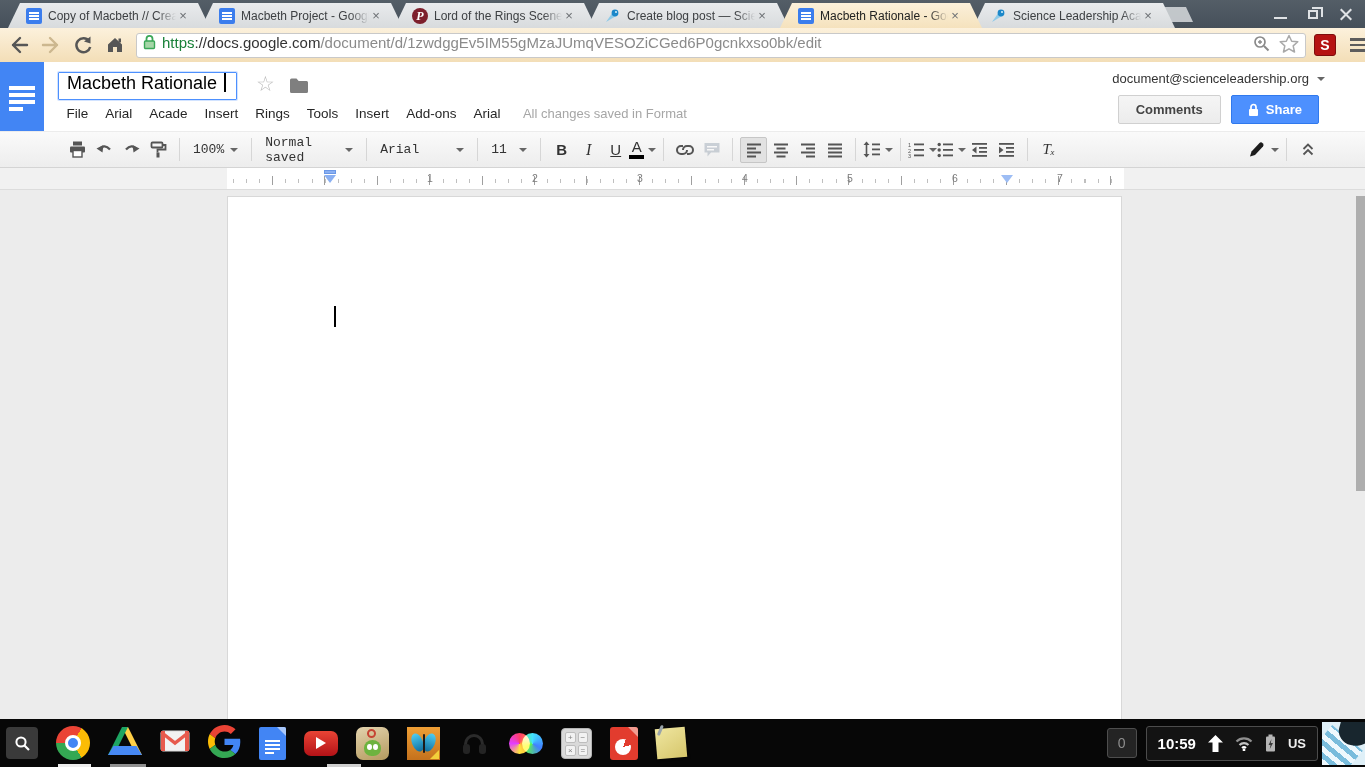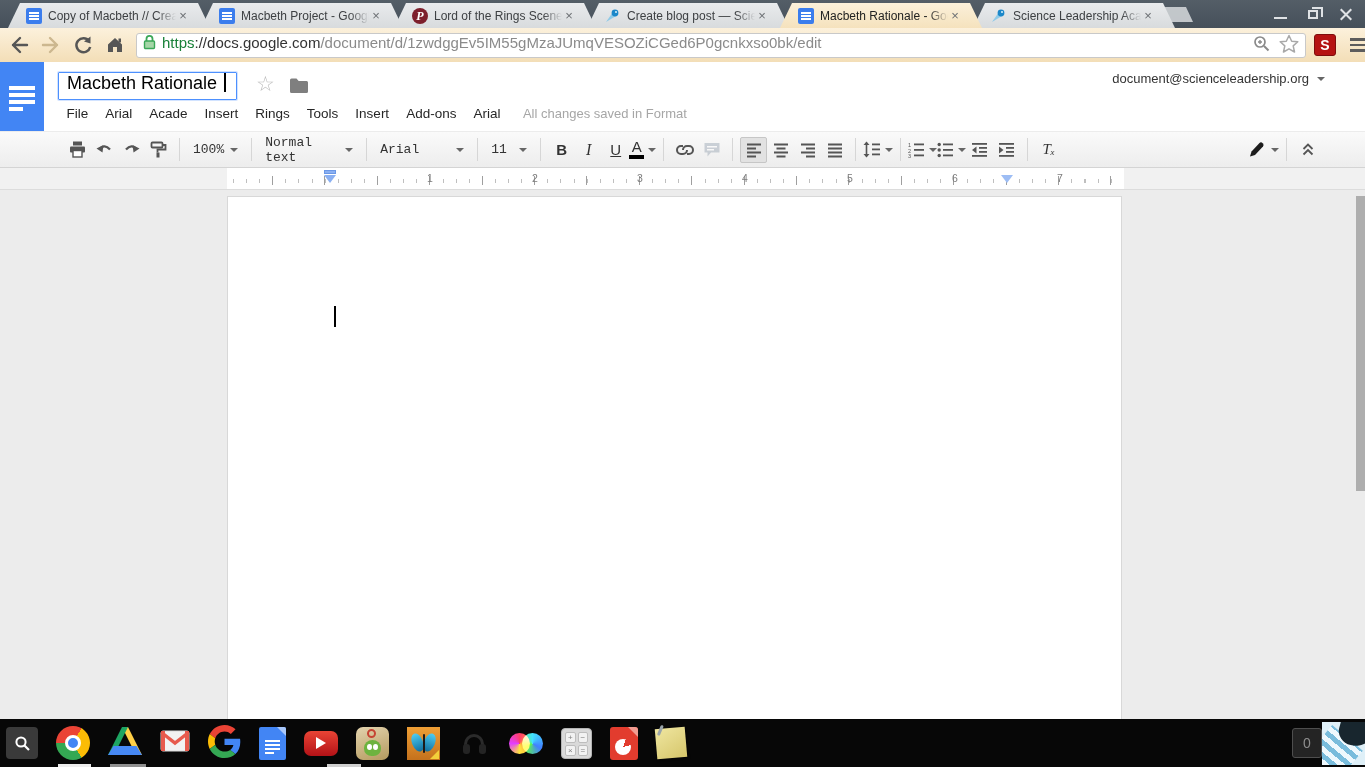--- a/index.html
+++ b/index.html
@@ -361,20 +361,32 @@
       <span class="menu-item">Tools</span>
       <span class="menu-item">Insert</span>
       <span class="menu-item">Add-ons</span>
       <span class="menu-item">Arial</span>
       <span id="save-status">All changes saved in Format</span>
     </div>
     <div id="account">
       <span>document@scienceleadership.org</span>
       <i class="dd-caret"></i>
     </div>
+    <div id="hdr-buttons">
+      <div id="comments-btn">
+        <span>Comments</span>
+      </div>
+      <div id="share-btn">
+        <svg width="11" height="14" viewBox="0 0 11 14">
+          <path d="M3 6 V4 a2.5 2.5 0 0 1 5 0 V6" stroke="#fff" stroke-width="1.7" fill="none"></path>
+          <rect x="1" y="6" width="9" height="7" rx="1" fill="#fff"></rect>
+        </svg>
+        <span>Share</span>
+      </div>
+    </div>
   </div>
 
   <div id="ftoolbar">
     <div class="tb-btn">
       <svg width="19" height="19" viewBox="0 0 19 19">
           <rect x="5" y="1.5" width="9" height="4" fill="#555"></rect>
           <rect x="2" y="6.5" width="15" height="6" rx="1" fill="#555"></rect>
           <rect x="5" y="10.5" width="9" height="6.5" fill="#fff" stroke="#555" stroke-width="1.4"></rect>
         </svg>
     </div>
@@ -397,21 +409,21 @@
           <rect x="7.5" y="12.5" width="3" height="5" fill="#555"></rect>
         </svg>
     </div>
     <div class="tb-sep"></div>
     <div class="tb-dd">
       <span class="lbl">100%</span>
       <i class="dd-caret"></i>
     </div>
     <div class="tb-sep"></div>
     <div class="tb-dd" style="width:100px;justify-content:space-between">
-      <span class="lbl">Normal text</span>
+      <span class="lbl">Normal saved</span>
       <i class="dd-caret"></i>
     </div>
     <div class="tb-sep"></div>
     <div class="tb-dd" style="width:96px;justify-content:space-between">
       <span class="lbl">Arial</span>
       <i class="dd-caret"></i>
     </div>
     <div class="tb-sep"></div>
     <div class="tb-dd" style="width:48px;justify-content:space-between">
       <span class="lbl">11</span>
@@ -650,20 +662,38 @@
       <div class="app note-app">
         <div class="pin"></div>
       </div>
     </div>
     <div class="app-indicator" style="left:58px;width:33px;background:#ececec"></div>
     <div class="app-indicator" style="left:110px;width:36px;background:#8f8f8f"></div>
     <div class="app-indicator" style="left:327px;width:34px;background:#cfcfcf"></div>
 
     <div id="shelf-right">
       <div id="notif-badge">0</div>
+      <div id="tray">
+        <span id="tray-clock">10:59</span>
+        <svg width="15" height="17" viewBox="0 0 15 17">
+            <polygon points="7.5,0 15,7.5 10.5,7.5 10.5,17 4.5,17 4.5,7.5 0,7.5" fill="#fff"></polygon>
+          </svg>
+        <svg width="18" height="15" viewBox="0 0 18 15">
+            <path d="M1.5 5.5 A10.5 10.5 0 0 1 16.5 5.5" stroke="#8f8f8f" stroke-width="2.2" fill="none"></path>
+            <path d="M4.5 9 A6.5 6.5 0 0 1 13.5 9" stroke="#c2c2c2" stroke-width="2.2" fill="none"></path>
+            <path d="M7 12 A3.2 3.2 0 0 1 11 12" stroke="#fff" stroke-width="2.2" fill="none"></path>
+            <circle cx="9" cy="14" r="1.4" fill="#fff"></circle>
+          </svg>
+        <svg width="11" height="18" viewBox="0 0 11 18">
+            <rect x="3.5" y="0.5" width="4" height="2.5" fill="#b5b5b5"></rect>
+            <rect x="1" y="2.5" width="9" height="15" rx="1" fill="#b5b5b5"></rect>
+            <polygon points="6.5,5 3.5,11 5.5,11 4.8,15 8,9 5.8,9" fill="#3a3a3a"></polygon>
+          </svg>
+        <span id="tray-kbd">US</span>
+      </div>
       <div id="avatar">
         <div class="stripes"></div>
           <div class="dark"></div>
       </div>
     </div>
   </div>
 
 </div>
 
 </body></html>

